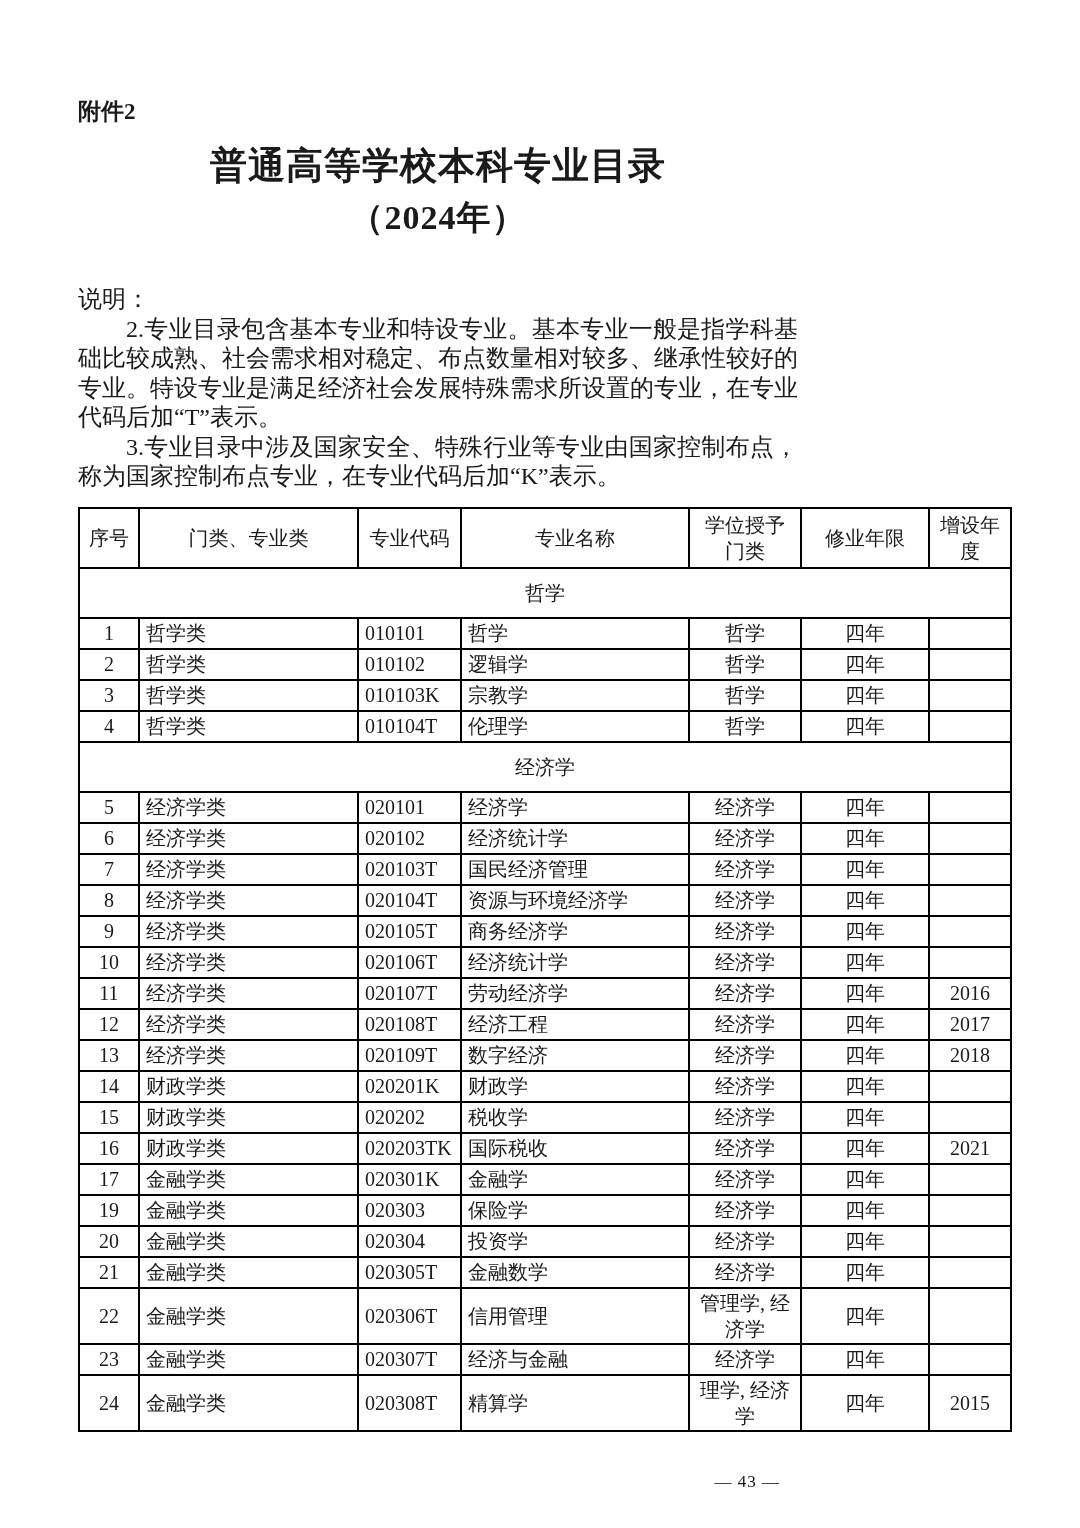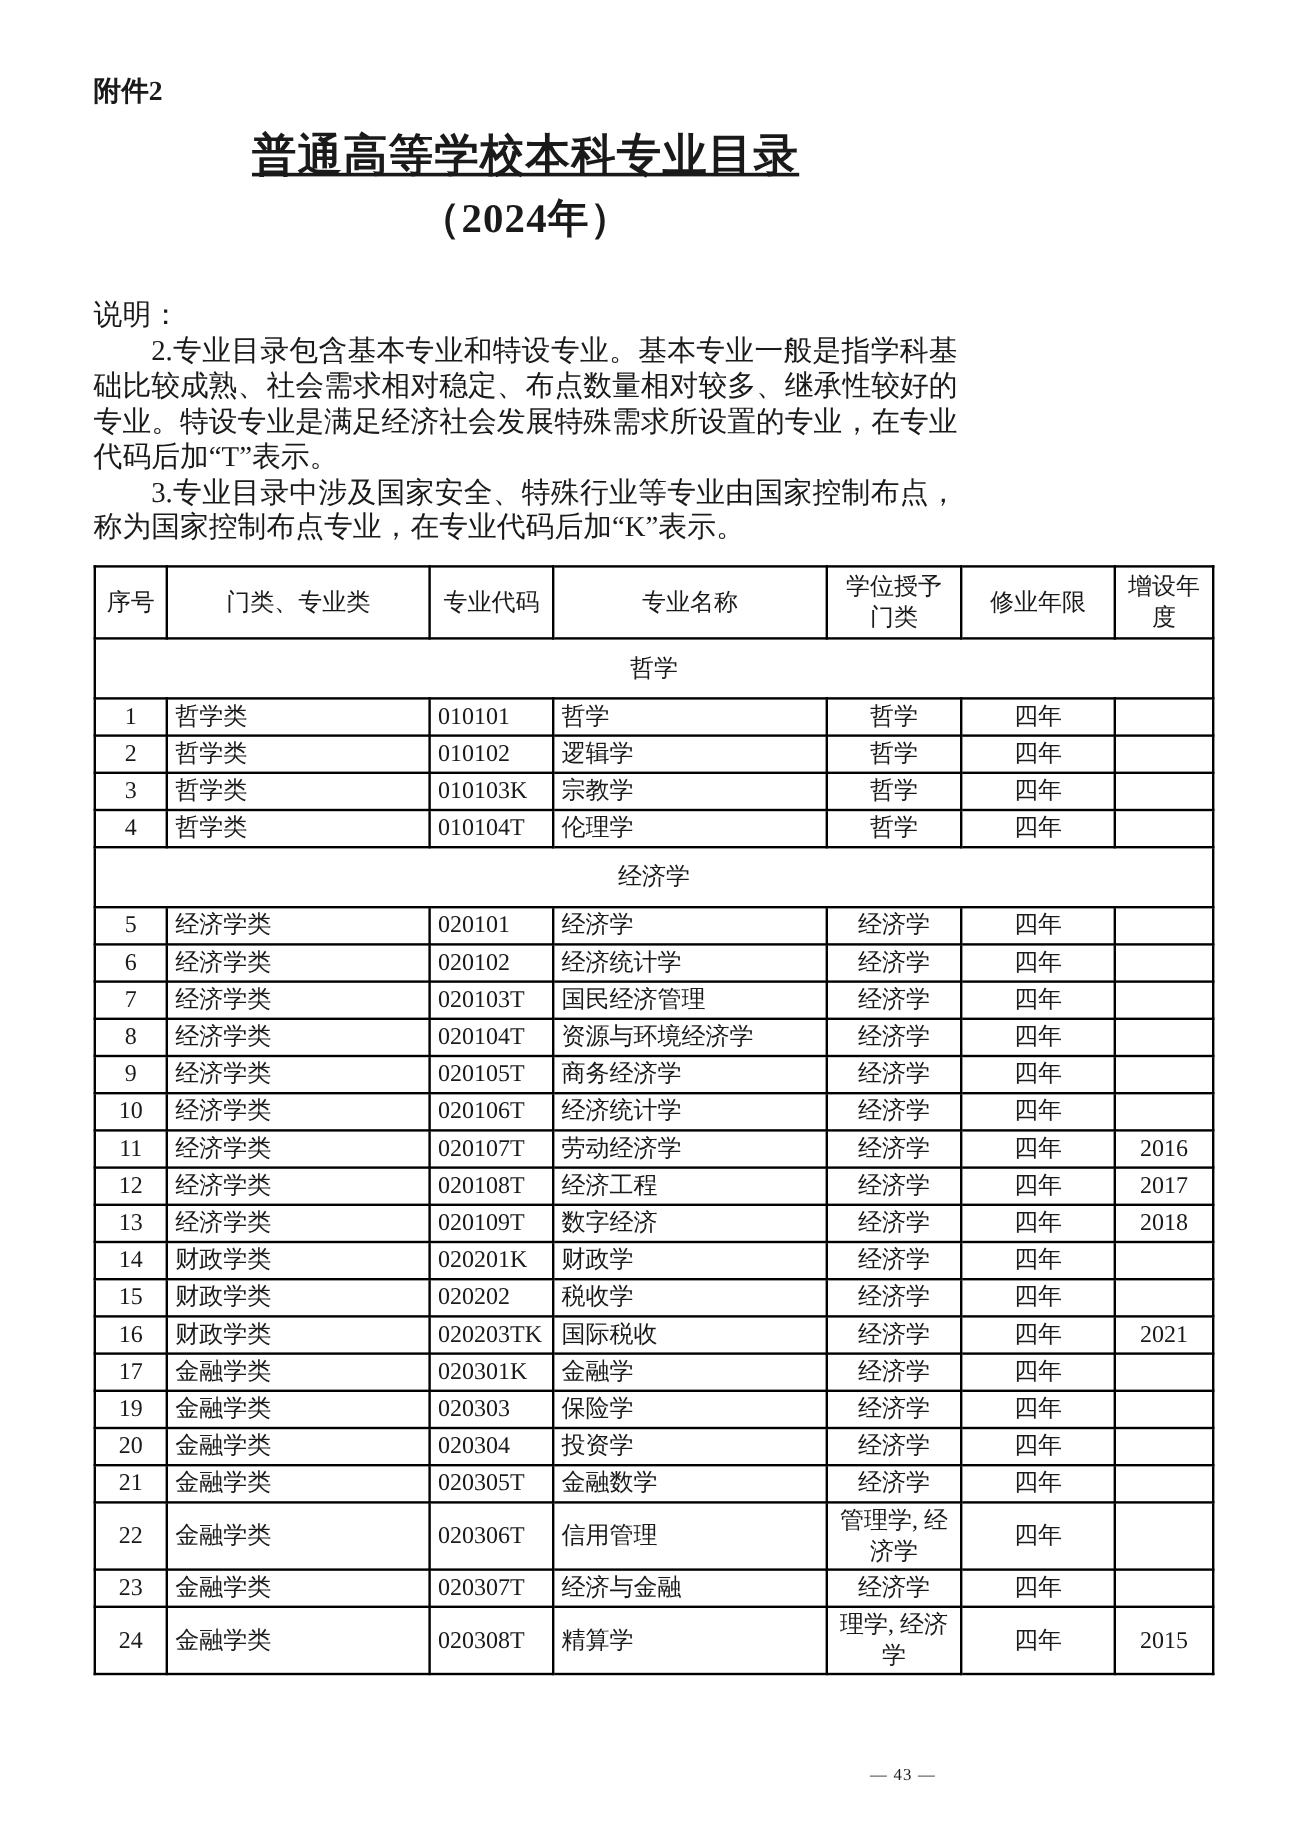--- a/index.html
+++ b/index.html
@@ -6,35 +6,34 @@
   body {
     width:1080px; height:1528px;
     font-family:"Liberation Serif","DejaVu Serif",serif;
     color:#1a1a1a;
     position:relative;
     overflow:hidden;
   }
   .page {
     box-sizing:border-box;
     width:868px; height:1528px;
-    padding:60px 70px 0 78px;
+    padding:96px 70px 0 78px;
     position:relative;
   }
   .attachment-label {
     font-size:23px;
     font-weight:bold;
     margin:0 0 14px 0;
   }
   .doc-title {
     text-align:center;
     font-size:37px;
     font-weight:bold;
     margin:10px 0 2px 0;
     letter-spacing:1px;
-    text-decoration:underline;
   }
   .doc-subtitle {
     text-align:center;
     font-size:34px;
     font-weight:bold;
     margin:4px 0 0 0;
     letter-spacing:1px;
   }
   .notes {
     margin-top:44px;
@@ -69,21 +68,21 @@
     height:46px;
     font-size:20px;
   }
   td.col-no, td.col-degree, td.col-years, td.col-added { text-align:center; }
   td.col-category, td.col-code, td.col-name { text-align:left; }
 
   .page-number {
     position:absolute;
     right:88px;
     top:1472px;
-    font-size:14px;
+    font-size:17px;
     letter-spacing:1px;
     text-align:right;
   }
 </style>
 </head>
 <body>
 
 <div class="page">
 
   <p class="attachment-label">附件2</p>

